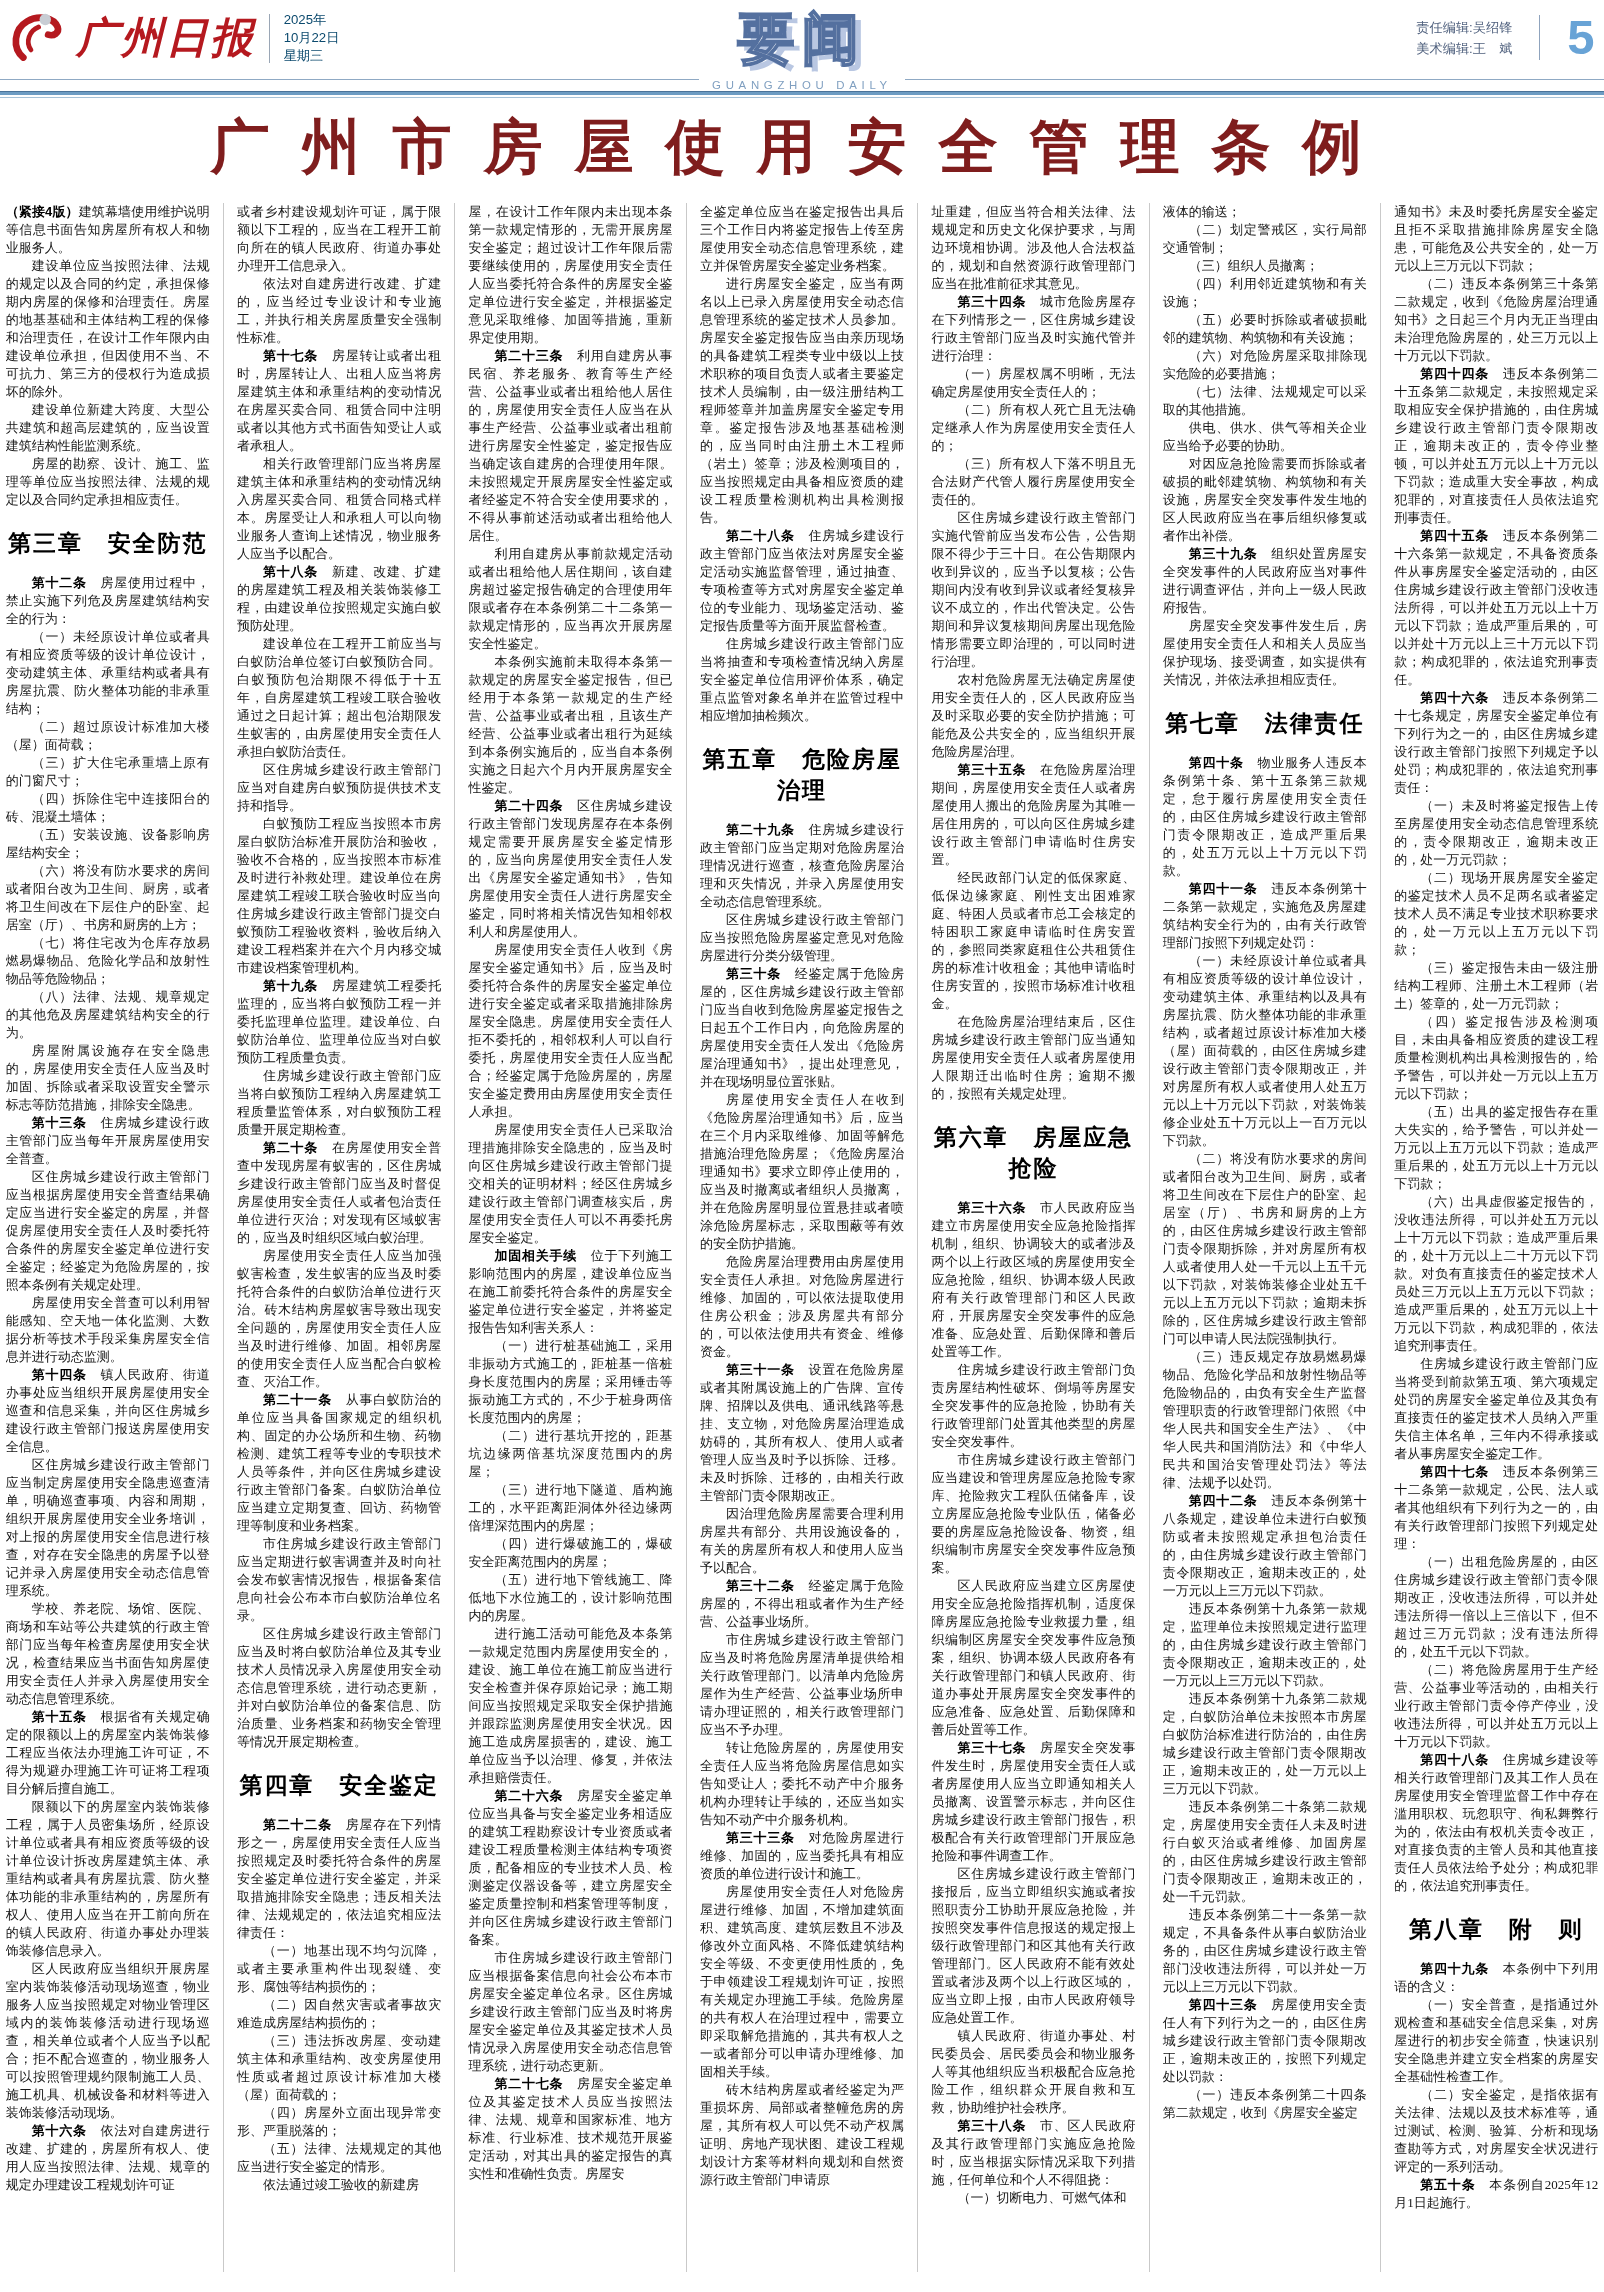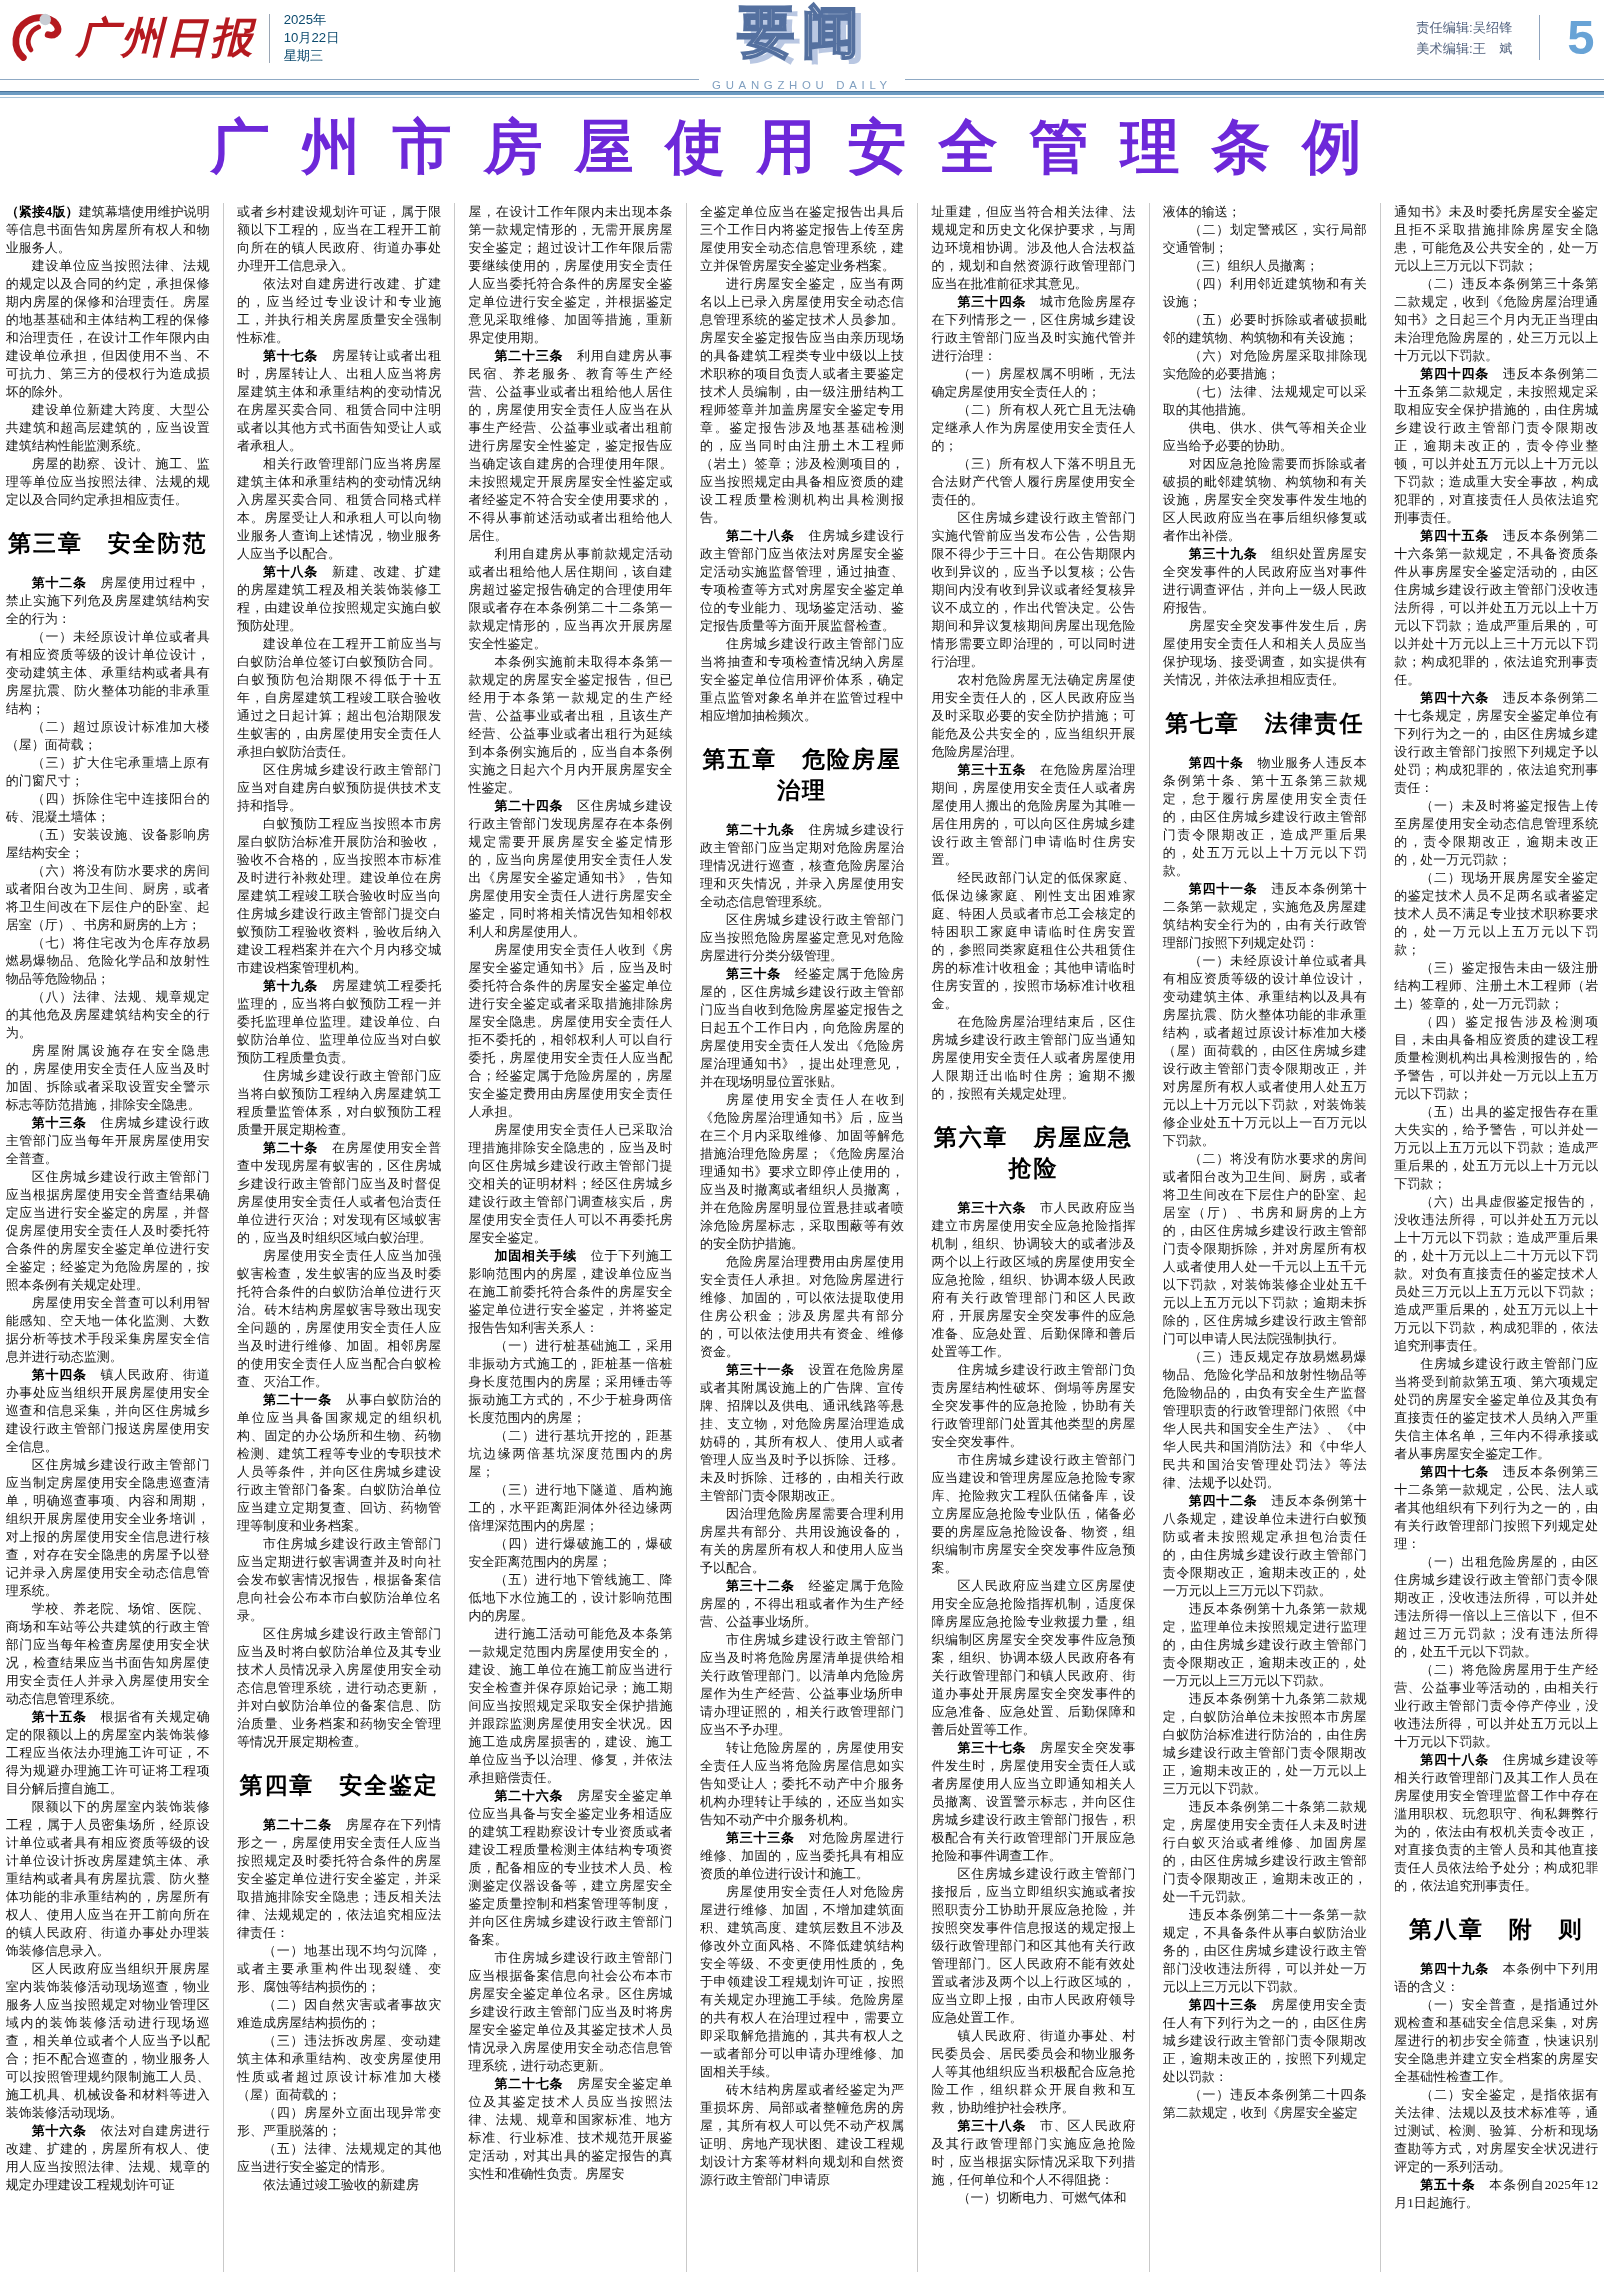--- a/index.html
+++ b/index.html
@@ -13,21 +13,21 @@
   header { position:relative; height:78px; padding:7.6px 9.5px 0 9.5px; }
   .mast-left { display:flex; align-items:center; gap:13.2px; }
   .logo-wrap { display:flex; align-items:center; gap:5.7px; }
   .logo-script {
     font-family:"DejaVu Serif","Liberation Serif",serif; font-style:italic; font-weight:bold;
     font-size:42px; color:var(--logo-red); letter-spacing:2.8px; line-height:1;
   }
   .mast-divider { width:1.9px; height:49px; background:#9aa6b5; }
   .date-block { font-family:"Liberation Sans","DejaVu Sans",sans-serif;
     font-size:13.2px; color:#0c4a6e; line-height:1.35; }
-  .mast-center { position:absolute; left:50%; top:1px; transform:translateX(-50%); text-align:center; }
+  .mast-center { position:absolute; left:50%; top:8px; transform:translateX(-50%); text-align:center; }
   .section-title {
     font-family:"DejaVu Serif","Liberation Serif",serif; font-weight:900; font-size:57px; line-height:1.05;
     color:#fdfdff; letter-spacing:7.6px;
     -webkit-text-stroke:1.9px #54709f;
     text-shadow:6.6px 4.7px 0 #b9c7e2;
   }
   .mast-right { position:absolute; right:9.5px; top:13.2px; display:flex; align-items:center; gap:27px; }
   .editors { font-family:"Liberation Sans","DejaVu Sans",sans-serif; font-size:13.2px;
     color:#50617e; text-align:right; line-height:1.6; }
   .v-rule { width:0.9px; height:45px; background:#8fa3bd; }
@@ -37,21 +37,21 @@
   .subline { display:flex; align-items:center; height:9.5px; margin-top:-3.8px; }
   .subline .ln { flex:1; height:0.9px; background:#8fa9c4; }
   .subline .txt { padding:0 13.2px; font-family:"Liberation Sans","DejaVu Sans",sans-serif;
     font-size:11.4px; letter-spacing:4.7px; color:#7f9fc0;margin-top:12px; }
   .blue-bar { height:3.8px; background:#6d9cc3; border-top:0.9px solid #4a7399; margin-top:7.6px; }
   .blue-bar-thin { height:0.9px; background:#a6c2d8; margin-top:1.9px; }
   
   .main-title {
     text-align:center; font-family:"DejaVu Serif","Liberation Serif",serif;
     font-weight:900; font-size:59px; letter-spacing:32px; line-height:1.1;
-    color:#6d28d9; margin:17px 0 23px 0; white-space:nowrap;
+    color:#7f1d1d; margin:17px 0 23px 0; white-space:nowrap;
   }
   
   main { display:flex; padding:0 5.7px; height:2069px; overflow:hidden; }
   .col { flex:1; overflow:hidden; text-align:justify; }
   .col:not(:first-child) { border-left:0.9px solid #c9c9c9; padding-left:13.2px; margin-left:13.2px; }
   .col p {
     font-size:13px; line-height:18px; text-indent:2em; color:#151515;
     word-break:break-all;
   }
   .col p.cont { text-indent:0; }

